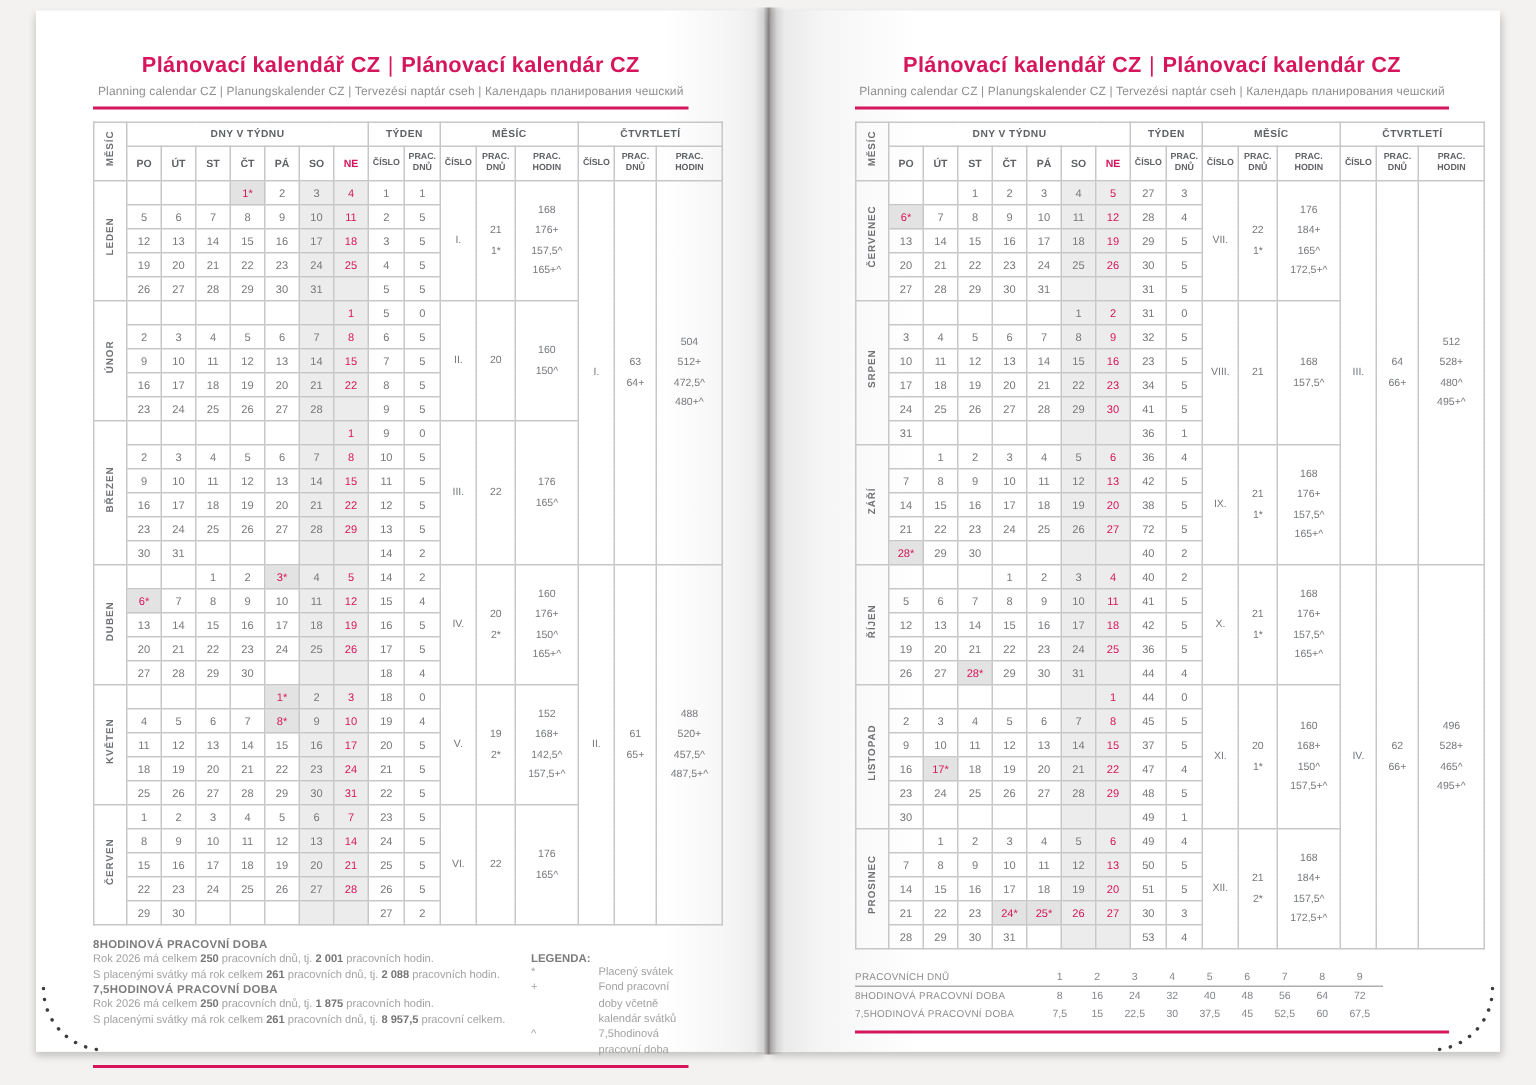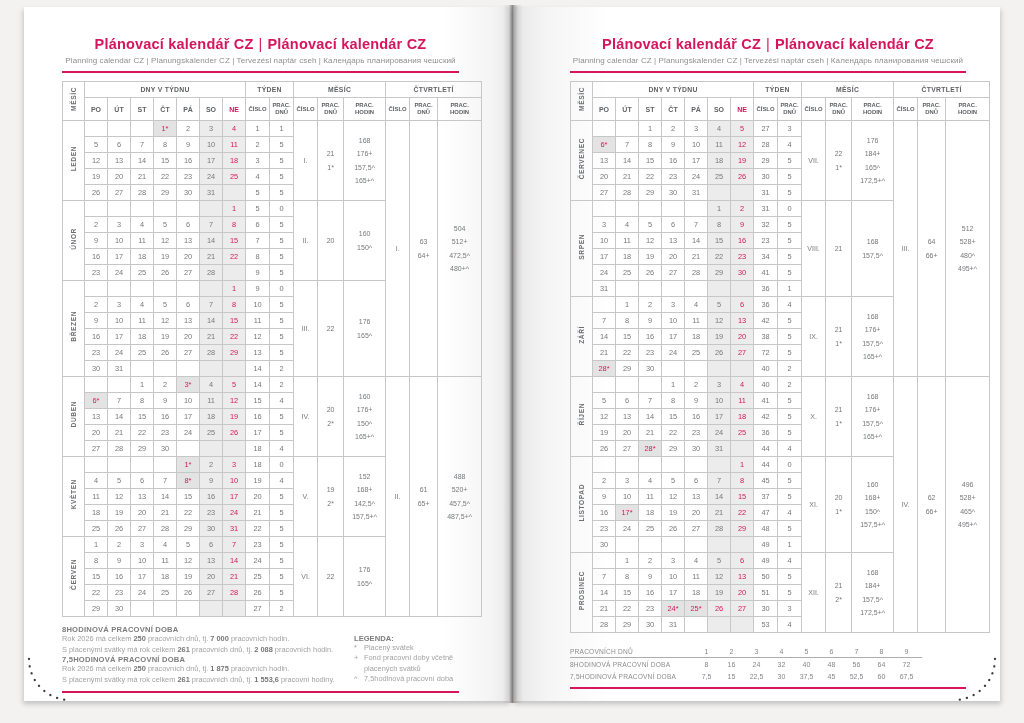--- a/index.html
+++ b/index.html
@@ -47,21 +47,21 @@
 
   .footer-left{display:flex;gap:16px;margin-top:8px;}
   .fl-blocks{width:276px;}
   .fl-title{font-size:7.6px;font-weight:bold;color:#7c7c7c;letter-spacing:.2px;}
   .fl-line{font-size:7.4px;color:#a2a2a2;line-height:1.45;}
   .fl-line b{color:#767676;}
   .legend{flex:1;padding-top:9px;}
   .legend-title{font-size:7.6px;font-weight:bold;color:#7c7c7c;}
   .legend-item{display:flex;font-size:7.4px;color:#a2a2a2;line-height:1.4;}
   .legend-item .sym{width:10px;flex:none;}
-  .legend-item .ltext{max-width:118px;}
+  .legend-item .ltext{max-width:118px;margin-left:35px;}
   .redline{height:2px;margin-top:5px;}
 
   .footer-right{margin-top:12px;}
   .mini-table{width:352px;}
   .mini-row{display:grid;grid-template-columns:124px repeat(9,25px);align-items:end;padding:2.5px 0;}
   .mini-row.underline{border-bottom:1px solid #adadad;}
   .mini-label{font-size:6.6px;color:#8d8d8d;letter-spacing:.2px;}
   .mini-val{font-size:7px;color:#84868a;text-align:center;}
 
   .corner-arc{position:absolute;bottom:-2px;pointer-events:none;}
@@ -587,36 +587,36 @@
               <td class="day we" style="color: rgb(214, 22, 92);"></td>
               <td class="wk">27</td>
               <td class="wk">2</td>
             </tr>
           </tbody>
         </table>
       </div>
     <div class="footer-left">
       <div class="fl-blocks">
           <div class="fl-title">8HODINOVÁ PRACOVNÍ DOBA</div>
-          <div class="fl-line"><span>Rok 2026 má celkem </span><b>250</b><span> pracovních dnů, tj. </span><b>7 000</b><span> pracovních hodin.</span></div>
+          <div class="fl-line"><span>Rok 2026 má celkem </span><b>250</b><span> pracovních dnů, tj. </span><b>2 001</b><span> pracovních hodin.</span></div>
           <div class="fl-line"><span>S placenými svátky má rok celkem </span><b>261</b><span> pracovních dnů, tj. </span><b>2 088</b><span> pracovních hodin.</span></div>
           <div class="fl-title">7,5HODINOVÁ PRACOVNÍ DOBA</div>
           <div class="fl-line"><span>Rok 2026 má celkem </span><b>250</b><span> pracovních dnů, tj. </span><b>1 875</b><span> pracovních hodin.</span></div>
-          <div class="fl-line"><span>S placenými svátky má rok celkem </span><b>261</b><span> pracovních dnů, tj. </span><b>1 553,6</b><span> pracovní hodiny.</span></div>
+          <div class="fl-line"><span>S placenými svátky má rok celkem </span><b>261</b><span> pracovních dnů, tj. </span><b>8 957,5</b><span> pracovní celkem.</span></div>
         </div>
       <div class="legend">
         <div class="legend-title">LEGENDA:</div>
         <div class="legend-items">
             <div class="legend-item">
               <span class="sym">*</span>
               <span class="ltext">Placený svátek</span>
             </div>
             <div class="legend-item">
               <span class="sym">+</span>
-              <span class="ltext">Fond pracovní doby včetně placených svátků</span>
+              <span class="ltext">Fond pracovní doby včetně kalendár svátků</span>
             </div>
             <div class="legend-item">
               <span class="sym">^</span>
               <span class="ltext">7,5hodinová pracovní doba</span>
             </div>
           </div>
       </div>
     </div>
     <div class="redline accent-bg" style="background: rgb(214, 22, 92);"></div>
   </div>

